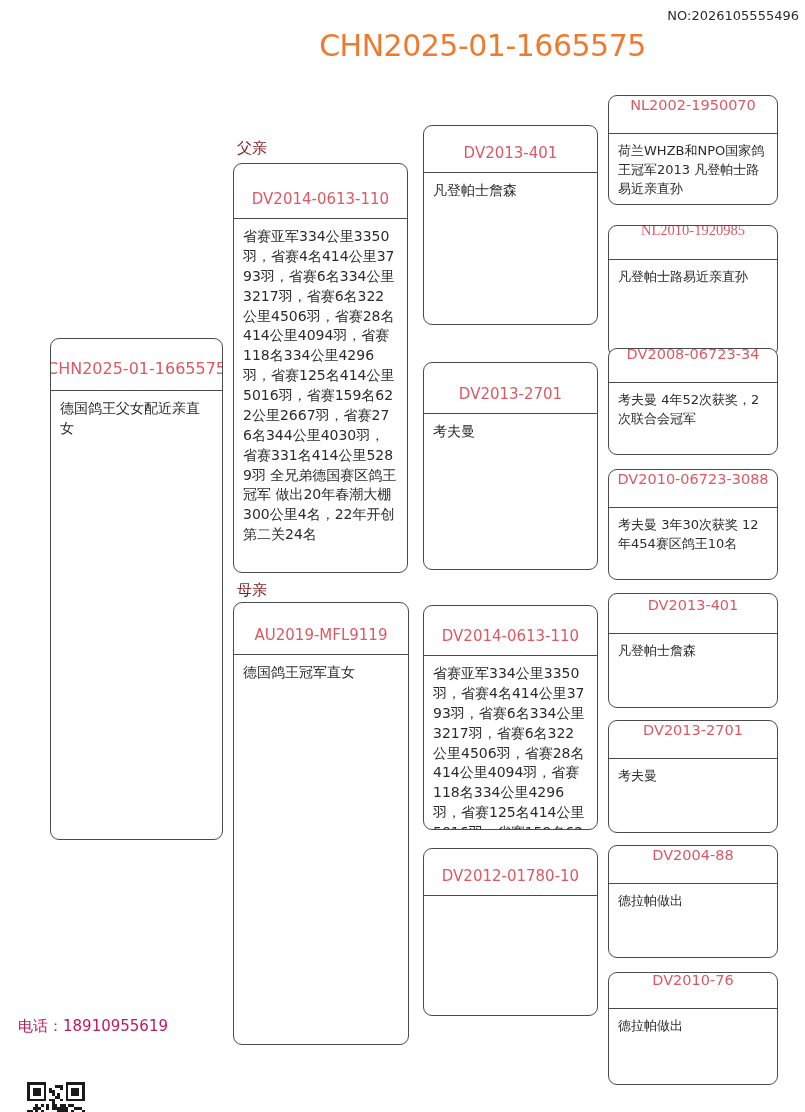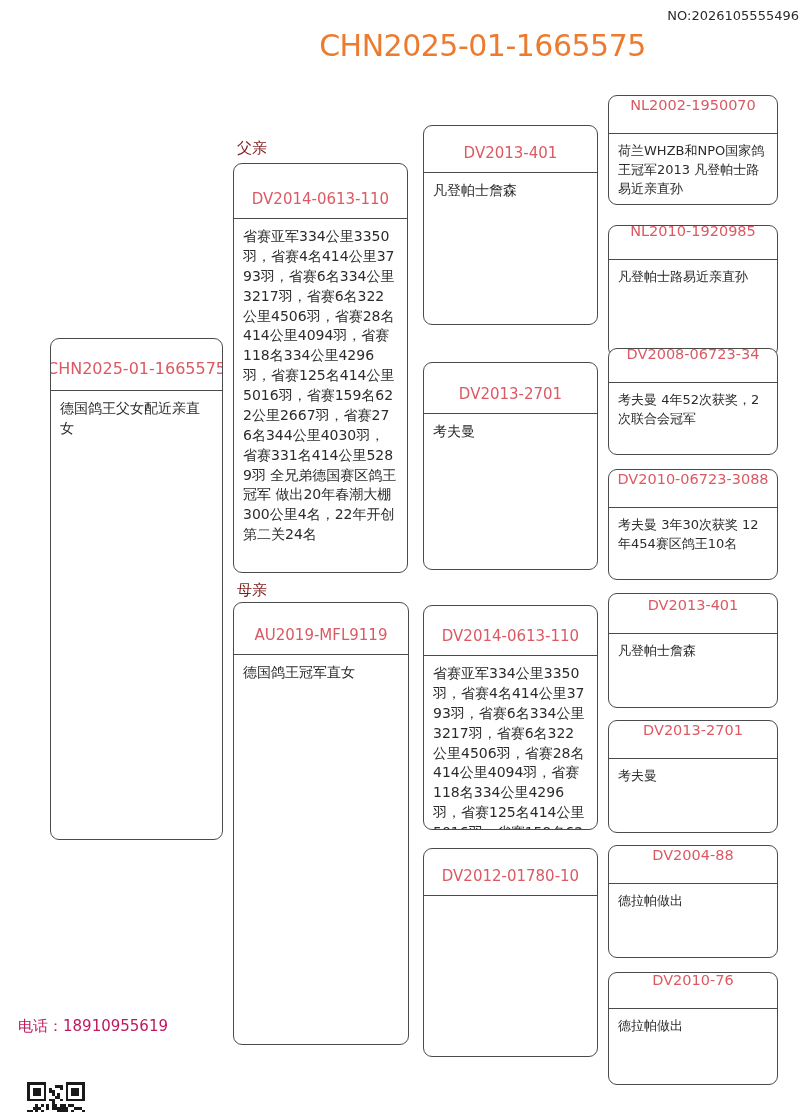--- a/index.html
+++ b/index.html
@@ -65,29 +65,29 @@
   <div class="card-desc">凡登帕士詹森</div>
 </div>
 <div class="card" style="left:423px; top:362px; width:175px; height:208px; --hh:51px;">
   <div class="card-ring">DV2013-2701</div>
   <div class="card-desc">考夫曼</div>
 </div>
 <div class="card" style="left:423px; top:605px; width:175px; height:225px; --hh:50px;">
   <div class="card-ring">DV2014-0613-110</div>
   <div class="card-desc">省赛亚军334公里3350羽，省赛4名414公里3793羽，省赛6名334公里3217羽，省赛6名322公里4506羽，省赛28名414公里4094羽，省赛118名334公里4296羽，省赛125名414公里5016羽，省赛159名622公里2667羽，省赛276名</div>
 </div>
-<div class="card" style="left:423px; top:848px; width:175px; height:209px; --hh:47px;">
+<div class="card" style="left:423px; top:848px; width:175px; height:168px; --hh:47px;">
   <div class="card-ring">DV2012-01780-10</div>
 </div>
 
 <div class="card sm" style="left:608px; top:95px; width:170px; height:110px; --hh:38px;">
   <div class="card-ring">NL2002-1950070</div>
   <div class="card-desc">荷兰WHZB和NPO国家鸽王冠军2013 凡登帕士路易近亲直孙</div>
 </div>
-<div class="card sm" style="left:608px; top:225px; width:170px; height:132px; --hh:34px;">
+<div class="card sm" style="left:608px; top:225px; width:170px; height:132px;font-family:Liberation Serif, serif; --hh:34px;">
   <div class="card-ring">NL2010-1920985</div>
   <div class="card-desc">凡登帕士路易近亲直孙</div>
 </div>
 <div class="card sm" style="left:608px; top:348px; width:170px; height:107px; --hh:34px;">
   <div class="card-ring">DV2008-06723-34</div>
   <div class="card-desc">考夫曼 4年52次获奖，2次联合会冠军</div>
 </div>
 <div class="card sm" style="left:608px; top:469px; width:170px; height:111px; --hh:38px;">
   <div class="card-ring">DV2010-06723-3088</div>
   <div class="card-desc">考夫曼 3年30次获奖 12年454赛区鸽王10名</div>

